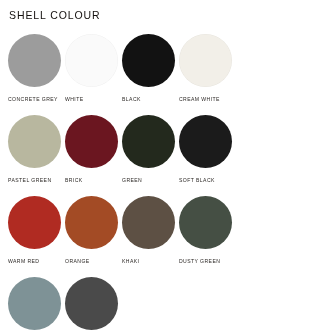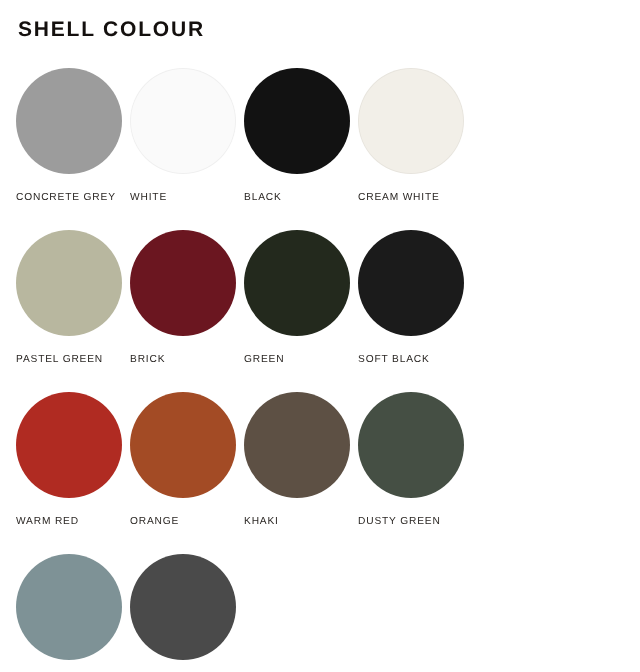--- a/index.html
+++ b/index.html
@@ -17,21 +17,21 @@
   .panel {
     width: 247px;
     height: 336px;
     box-sizing: border-box;
     padding: 9px 8px 0 8px;
     background: #ffffff;
     position: relative;
   }
   .panel-title {
     font-size: 10.5px;
-    font-weight: bold;
+    font-weight: normal;
     letter-spacing: 0.9px;
     color: #14100e;
     text-transform: uppercase;
     line-height: 12px;
     margin: 0 0 0 1px;
     white-space: nowrap;
   }
   .swatch-grid {
     margin-top: 13px;
     display: grid;

